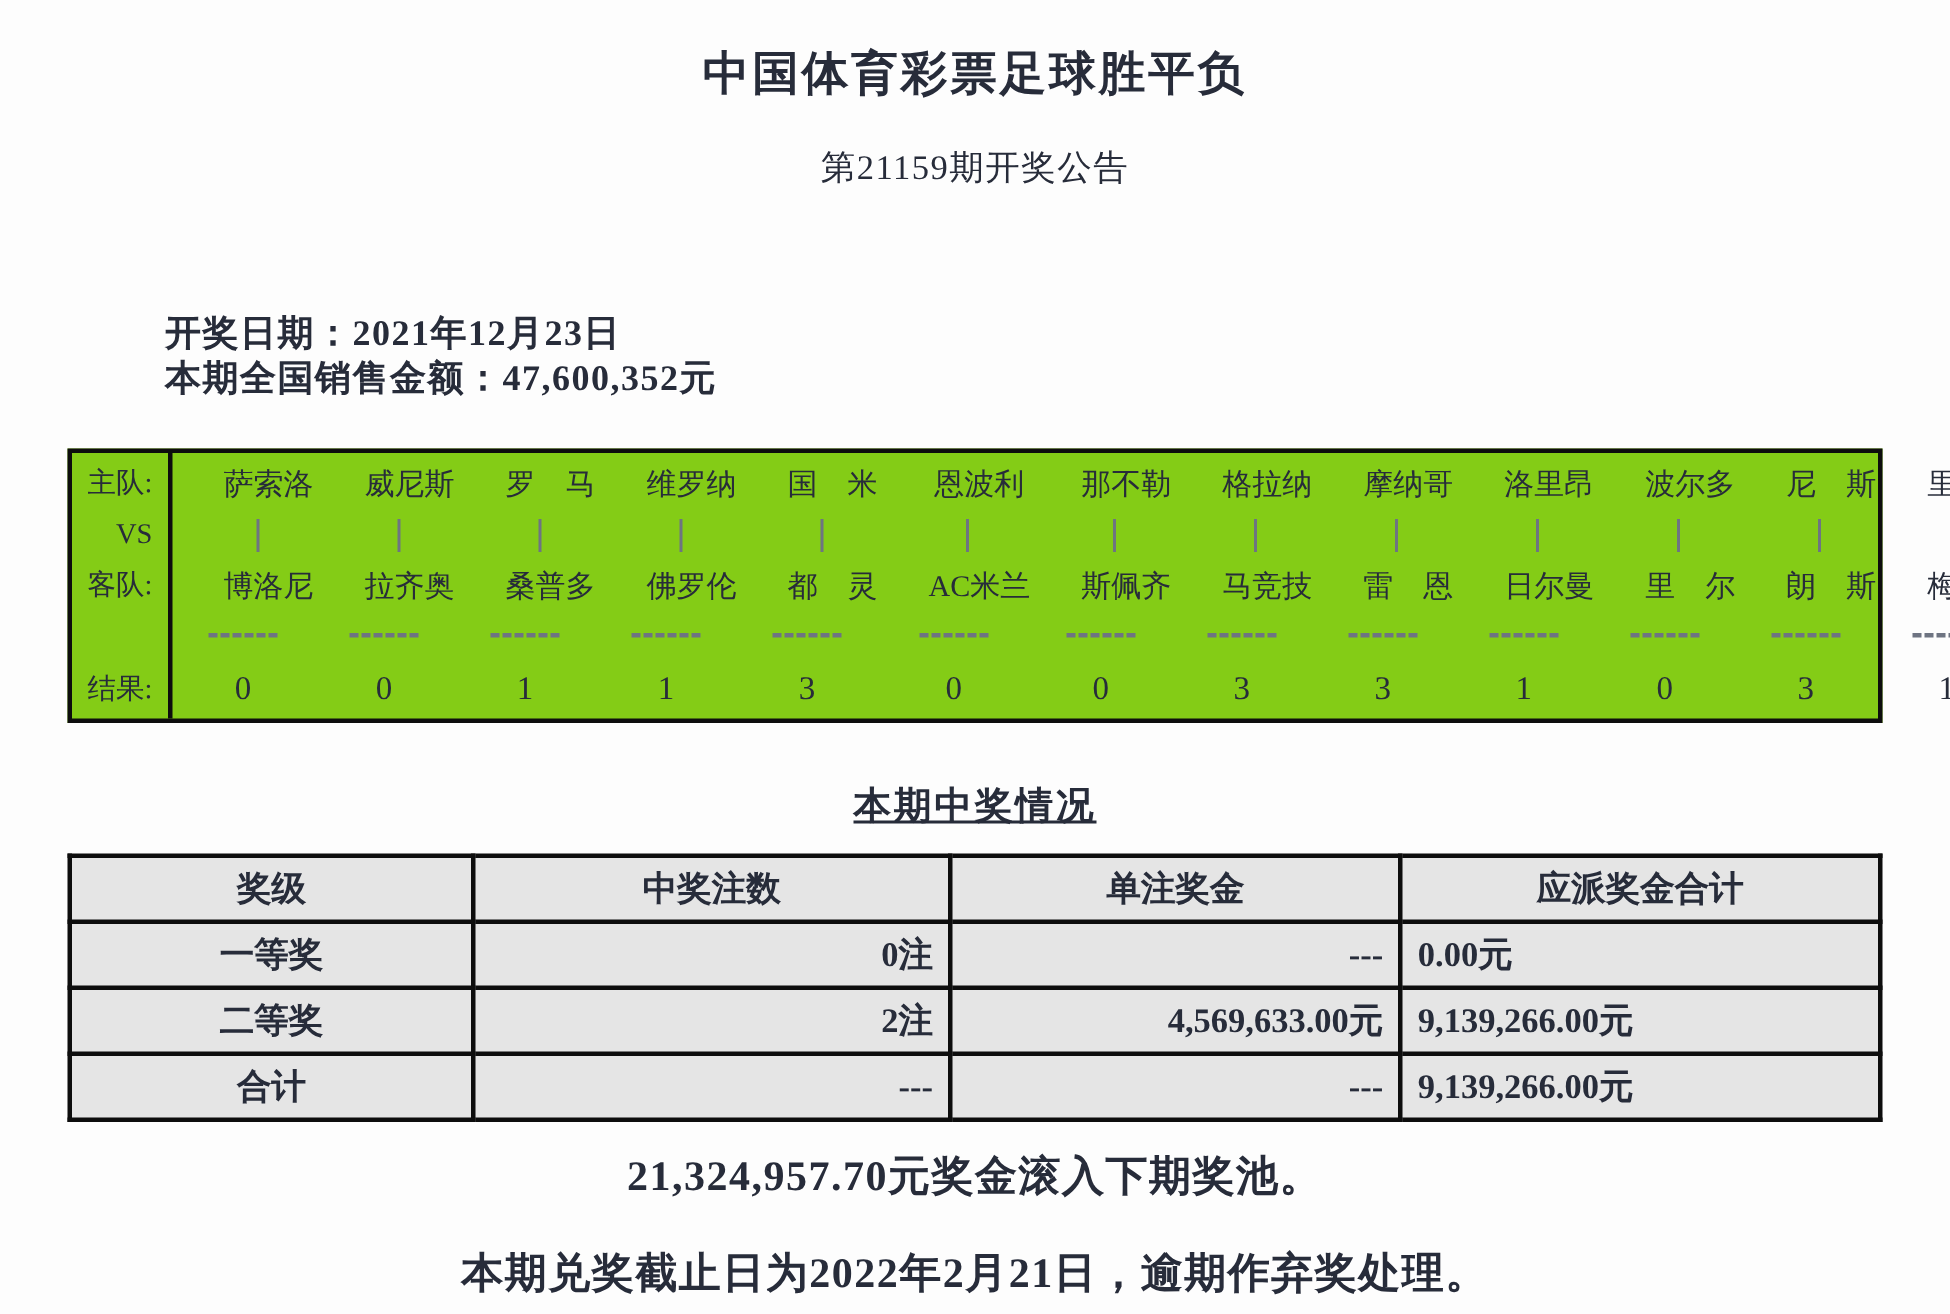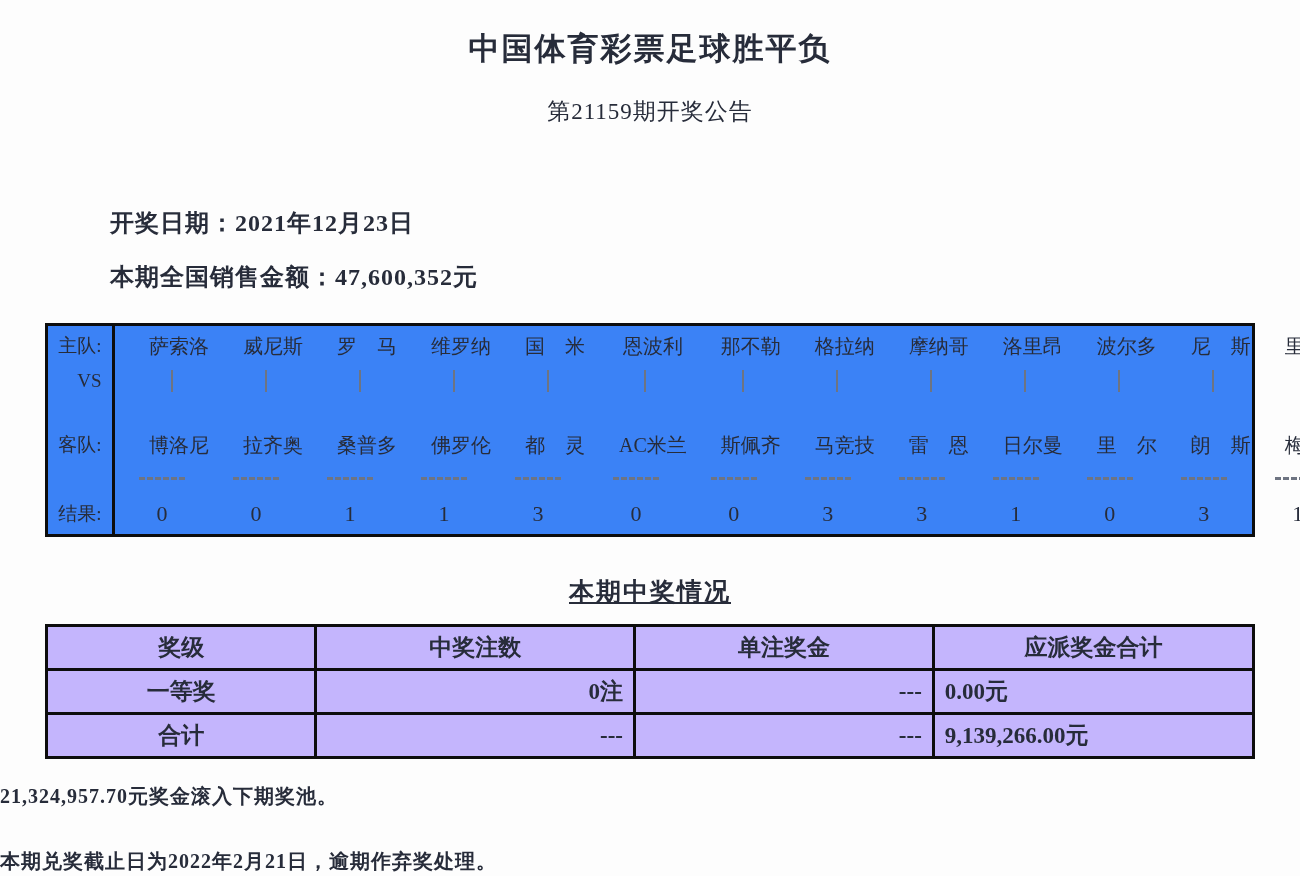--- a/index.html
+++ b/index.html
@@ -29,44 +29,44 @@
 
   .info-line{
     margin:0;
     padding-left:110px;
     font-size:24px;
     font-weight:bold;
     line-height:30px;
     letter-spacing:1px;
   }
   .info-line.first{margin-top:81px;}
-  .info-line.second{margin-top:24px;}
+  .info-line.second{}
 
   
   .match-table{
     margin:31px 0 0 45px;
     width:1204px;
     border:3px solid #0d0d0d;
     display:flex;
-    background:#3b82f6;
+    background:#84cc16;
   }
   .label-col{
     width:64px;
     flex:0 0 64px;
     border-right:3px solid #0d0d0d;
     display:flex;flex-direction:column;
   }
   .mcol{flex:1 1 0;display:flex;flex-direction:column;}
   .mrow{
     display:flex;align-items:center;justify-content:center;
     text-align:center;
   }
   .mrow.r1{height:40px;}
   .mrow.r2{height:30px;padding-left:19px;}
-  .mrow.r3{height:36px;margin-top:31px;}
+  .mrow.r3{height:36px;}
   .mrow.r4{height:30px;}
   .mrow.r5{height:41px;}
   .team{font-size:20px;letter-spacing:0px;white-space:nowrap;padding-left:34px;}
   .rowlabel{font-size:19px;white-space:nowrap;}
   .vbar{width:2px;height:22px;background:#6e7482;}
   .dline{width:46px;border-top:3px dashed #6e7482;}
   .result-num{font-size:22px;}
 
   
   .section-title{
@@ -81,38 +81,39 @@
     margin:16px 0 0 45px;
     width:1210px;
     border-collapse:collapse;
     font-size:23px;
     font-weight:bold;
   }
   table.prize th, table.prize td{
     border:3px solid #0d0d0d;
     height:41px;
     padding:0 10px;
-    background:#c4b5fd;
+    background:#e5e5e5;
   }
   table.prize th{font-weight:bold;text-align:center;}
   td.c-level{text-align:center;width:250px;}
   td.c-count{text-align:right;width:300px;}
   td.c-single{text-align:right;width:280px;}
   td.c-total{text-align:left;width:300px;}
   th.h-level{width:250px;}
   th.h-count{width:300px;}
   th.h-single{width:280px;}
   th.h-total{width:300px;}
 
   .footer-line{
     margin:0;
-    font-size:20px;
+    font-size:28px;
     font-weight:bold;
     line-height:30px;
     letter-spacing:1px;
+    text-align:center;
   }
   .footer-line.first{margin-top:22px;}
   .footer-line.second{margin-top:35px;}
 </style>
 </head>
 <body>
 
 <div class="page">
 
   <h1 class="doc-title">中国体育彩票足球胜平负</h1>
@@ -299,20 +300,26 @@
     </thead>
     <tbody>
 
     <tr>
           <td class="c-level">一等奖</td>
           <td class="c-count">0注</td>
           <td class="c-single">---</td>
           <td class="c-total">0.00元</td>
         </tr>
         <tr>
+          <td class="c-level">二等奖</td>
+          <td class="c-count">2注</td>
+          <td class="c-single">4,569,633.00元</td>
+          <td class="c-total">9,139,266.00元</td>
+        </tr>
+        <tr>
           <td class="c-level">合计</td>
           <td class="c-count">---</td>
           <td class="c-single">---</td>
           <td class="c-total">9,139,266.00元</td>
         </tr>
       </tbody>
   </table>
 
   <p class="footer-line first">21,324,957.70元奖金滚入下期奖池。</p>
   <p class="footer-line second">本期兑奖截止日为2022年2月21日，逾期作弃奖处理。</p>

